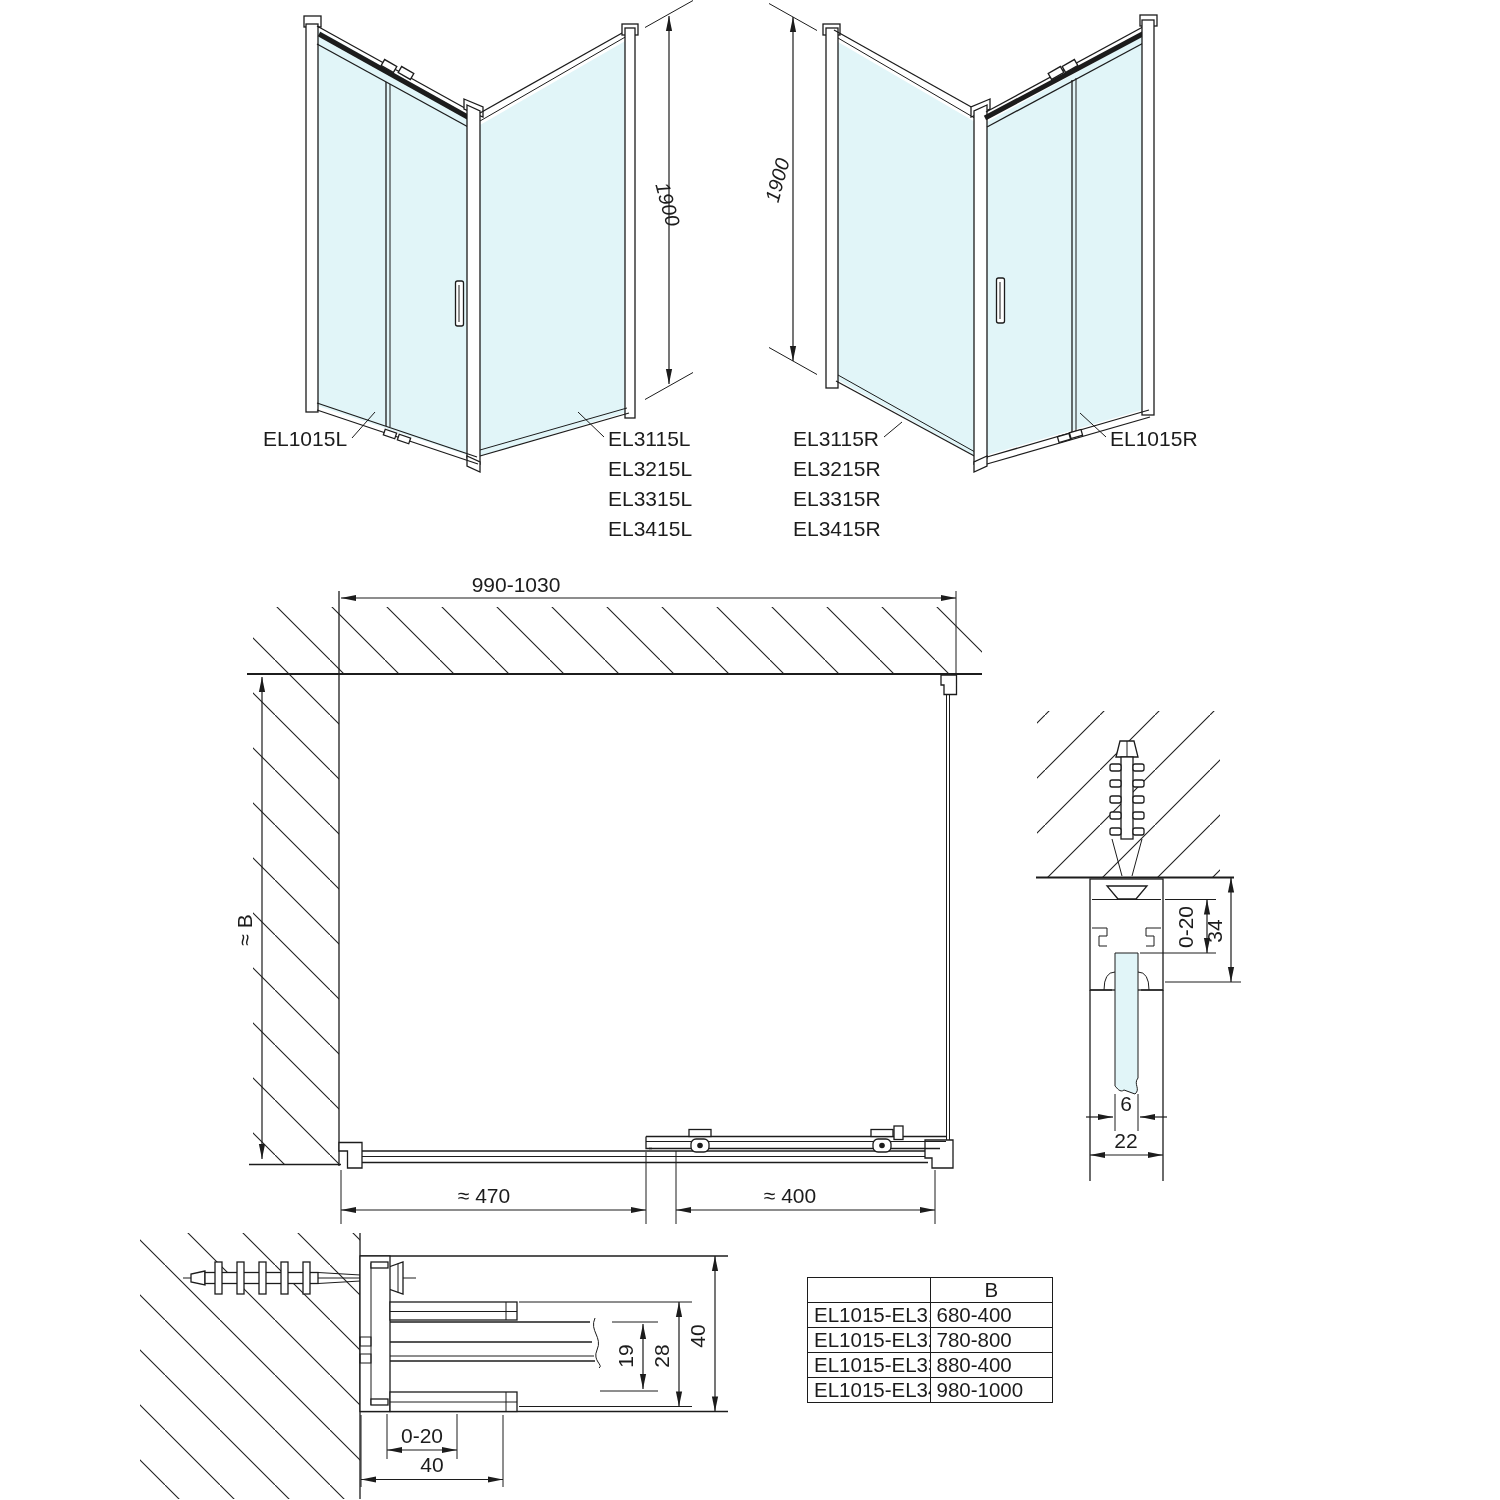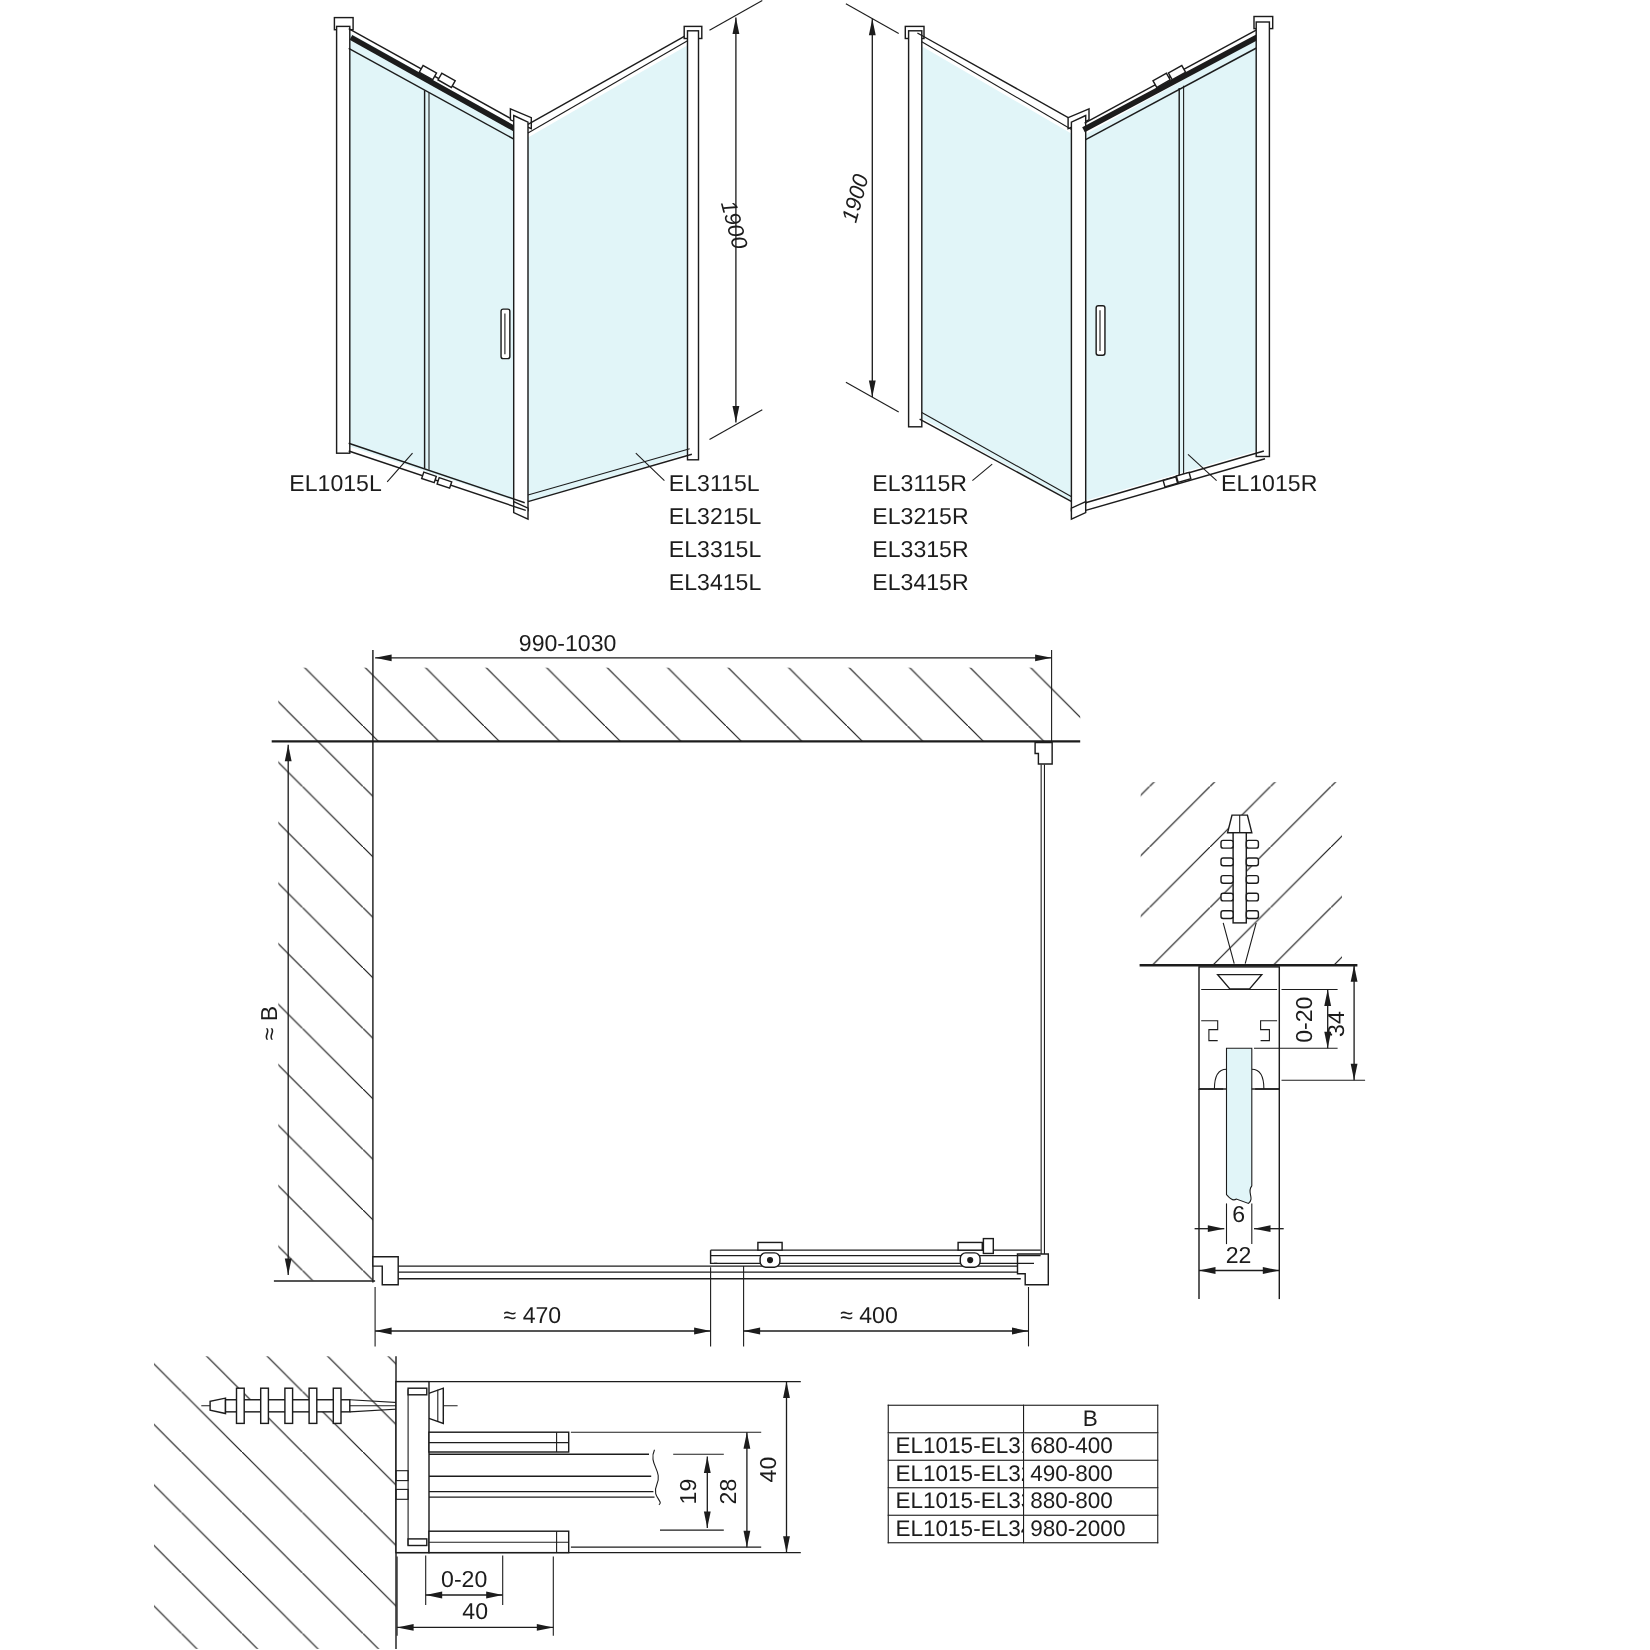--- a/index.html
+++ b/index.html
@@ -365,25 +365,25 @@
         <tr>
     <td></td>
     <td class="bh">B</td>
   </tr>
   <tr>
     <td>EL1015-EL3115</td>
     <td>680-400</td>
   </tr>
   <tr>
     <td>EL1015-EL3215</td>
-    <td>490-800</td>
+    <td>780-800</td>
   </tr>
   <tr>
     <td>EL1015-EL3315</td>
-    <td>880-800</td>
+    <td>880-400</td>
   </tr>
   <tr>
     <td>EL1015-EL3415</td>
-    <td>980-2000</td>
+    <td>980-1000</td>
   </tr>
 </tbody>
     </table>
 </div>
 
 </body></html>

